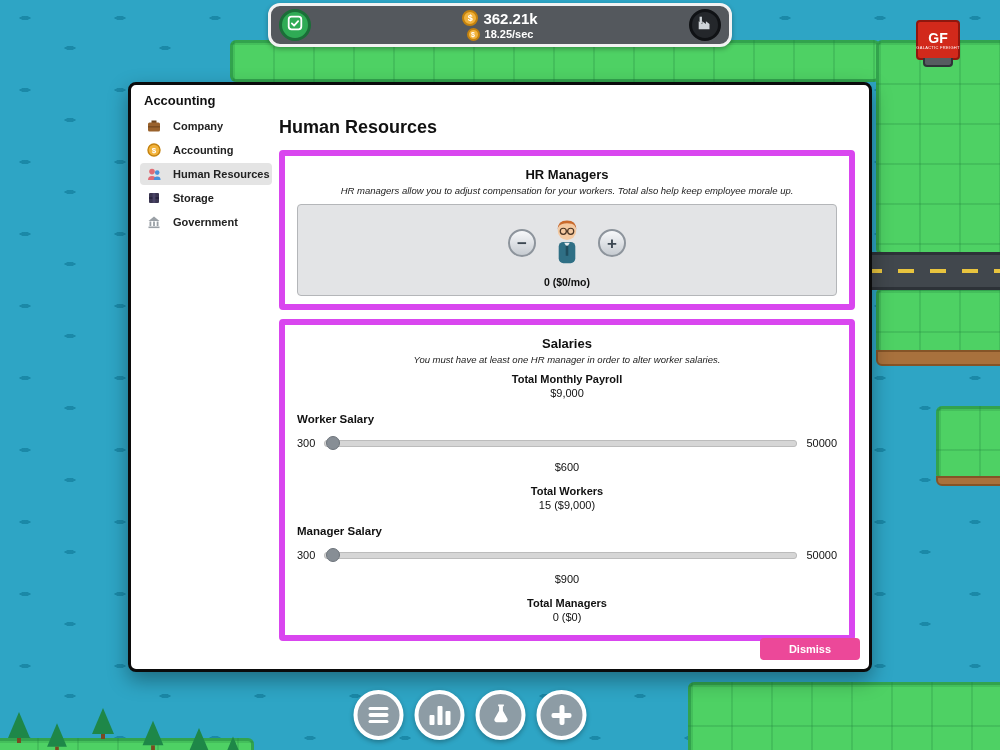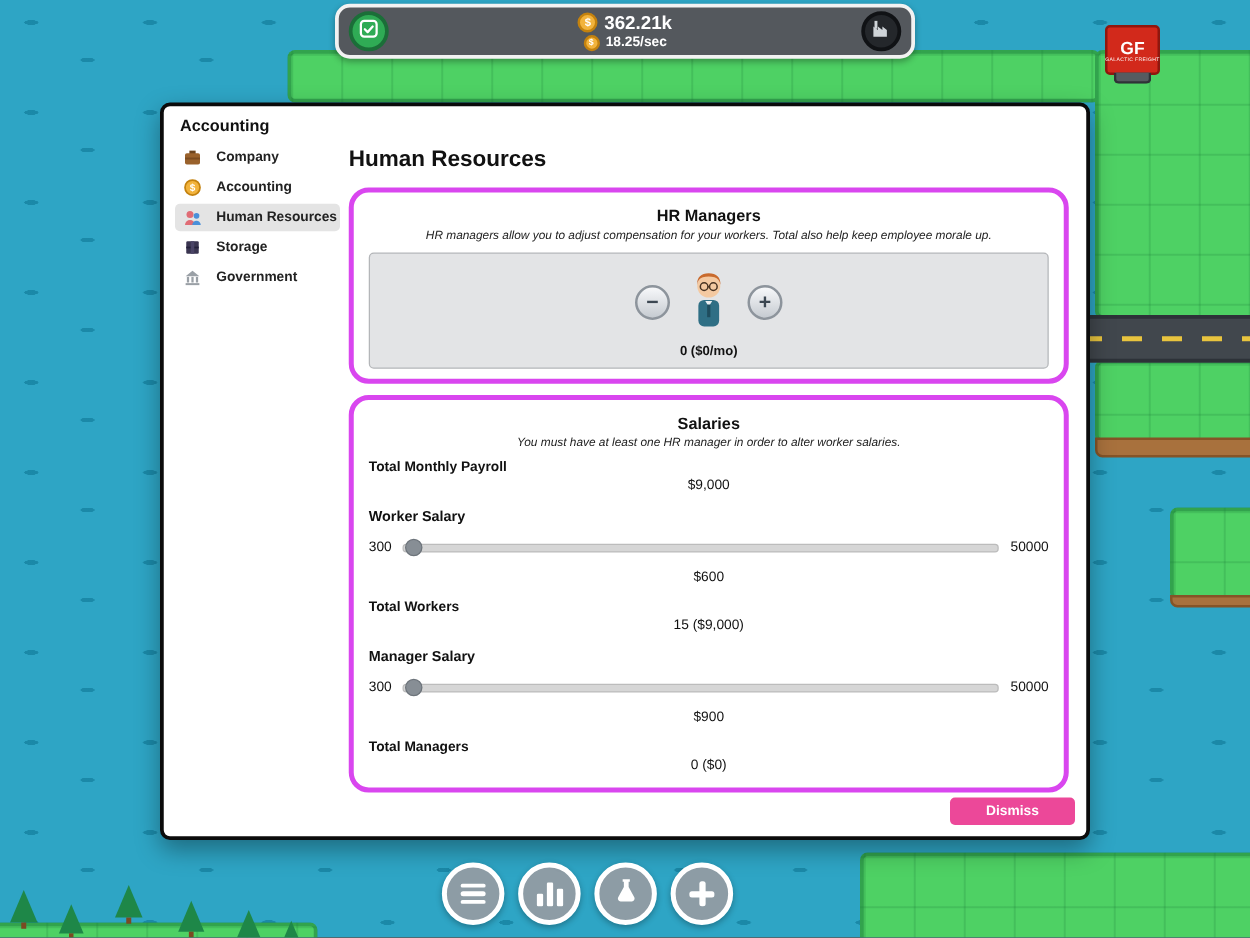--- a/index.html
+++ b/index.html
@@ -20,21 +20,21 @@
       linear-gradient(90deg, rgba(20,110,50,.18) 2px, transparent 2px);
     background-size:40px 40px;
     border:3px solid rgba(27,125,58,.55);border-radius:6px;box-sizing:border-box;
   }
   .dirt{position:absolute;background:#a8713d;border-radius:0 0 6px 6px;border:2px solid #855427;box-sizing:border-box;}
   .road{position:absolute;background:#41474d;border-top:3px solid #2d3238;border-bottom:3px solid #2d3238;box-sizing:border-box;}
   .road-line{position:absolute;left:0;right:0;top:50%;height:4px;margin-top:-2px;
     background:repeating-linear-gradient(90deg,#e8c43e 0 16px, transparent 16px 32px);}
   .tree{position:absolute;width:0;height:0;border-left:11px solid transparent;border-right:11px solid transparent;border-bottom:26px solid #1e8748;}
   .tree::after{content:"";position:absolute;left:-2px;top:26px;width:4px;height:5px;background:#7a4a22;}
-  .truck{position:absolute;left:884px;top:20px;width:48px;height:50px;padding-left:28px;}
+  .truck{position:absolute;left:916px;top:20px;width:48px;height:50px;padding-left:28px;}
   .truck-box{position:absolute;left:0;top:0;width:44px;height:40px;background:#d2291b;border:2px solid #8f170e;border-radius:4px;
     color:#fff;display:flex;flex-direction:column;align-items:center;justify-content:center;box-sizing:border-box;}
   .truck-gf{font-weight:bold;font-size:14px;line-height:1;}
   .truck-cap{font-size:4px;letter-spacing:.3px;white-space:nowrap;}
   .truck-cab{position:absolute;left:7px;top:38px;width:30px;height:9px;background:#565b60;border:2px solid #2f3337;border-top:none;border-radius:0 0 4px 4px;box-sizing:border-box;}
 
   
   .topbar{position:absolute;left:268px;top:3px;width:464px;height:44px;background:#54585d;
     border:3px solid #f2f2f2;border-radius:12px;display:flex;align-items:center;box-sizing:border-box;
     padding:0 8px;box-shadow:0 2px 5px rgba(0,0,0,.3);}
@@ -54,38 +54,38 @@
     border:3px solid #0b0b0b;border-radius:8px;box-sizing:border-box;box-shadow:0 8px 20px rgba(0,0,0,.35);}
   .modal-title{position:absolute;left:13px;top:8px;font-size:13px;font-weight:bold;}
   .sidebar{position:absolute;left:9px;top:30px;width:132px;}
   .side-item{display:flex;align-items:center;gap:12px;padding:4px 7px;border-radius:4px;margin-bottom:2px;cursor:pointer;}
   .side-item.selected{background:#e4e4e4;}
   .side-item .lbl{font-size:11px;font-weight:bold;color:#222;white-space:nowrap;}
   .side-icon{width:14px;height:14px;display:flex;align-items:center;justify-content:center;flex:0 0 14px;}
 
   .content{position:absolute;left:148px;top:28px;right:14px;}
   .page-title{font-size:18px;font-weight:bold;margin:4px 0 12px 0;}
-  .card{border:4px solid #d946ef;border-radius:16px;padding:8px 12px;margin-bottom:9px;background:#fff;}
+  .card{border:6px solid #d946ef;border-radius:4px;padding:8px 12px;margin-bottom:9px;background:#fff;}
   .card-title{font-size:13px;font-weight:bold;text-align:center;margin:3px 0 3px;}
   .note{font-size:9.5px;font-style:italic;text-align:center;color:#222;margin:0 0 8px;}
   .inner-panel{background:#e3e4e6;border:1px solid #b4b6b9;border-radius:4px;padding:12px 0 7px;
     display:flex;flex-direction:column;align-items:center;gap:7px;}
   .hr-controls{display:flex;align-items:center;gap:14px;}
   .round-btn{width:28px;height:28px;border-radius:50%;background:linear-gradient(#f7f8fa,#c6cbd1);
     border:2px solid #8d949c;color:#3c4752;font-size:17px;font-weight:bold;display:flex;align-items:center;
     justify-content:center;line-height:1;cursor:pointer;padding:0;font-family:inherit;}
   .count{font-size:10.5px;font-weight:bold;}
   .field-label{font-size:11.5px;font-weight:bold;margin:14px 0 12px;}
   .slider-row{display:flex;align-items:center;gap:9px;}
   .bound{font-size:11px;}
   .track{flex:1;height:5px;background:#d6d6d6;border:1px solid #bcbcbc;border-radius:3px;position:relative;cursor:pointer;}
   .handle{position:absolute;left:1px;top:50%;transform:translateY(-50%);width:14px;height:14px;border-radius:50%;
     background:#878e95;border:1px solid #6d747b;box-sizing:border-box;cursor:grab;}
   .val{font-size:11px;text-align:center;margin-top:12px;}
-  .tlabel{font-size:11px;font-weight:bold;margin-top:12px;}
+  .tlabel{font-size:11px;font-weight:bold;text-align:center;margin-top:12px;}
   .tvalue{font-size:11px;text-align:center;margin-top:2px;}
   .dismiss{position:absolute;right:9px;bottom:9px;width:100px;height:22px;background:#ec4899;border:none;
     border-radius:4px;color:#fff;font-weight:bold;font-size:11px;font-family:inherit;cursor:pointer;}
 
   
   .toolbar{position:absolute;left:470px;bottom:10px;transform:translateX(-50%);display:flex;gap:11px;}
   .tool-btn{width:50px;height:50px;border-radius:50%;background:rgba(148,155,162,.93);border:4px solid #fff;
     box-sizing:border-box;display:flex;align-items:center;justify-content:center;cursor:pointer;
     box-shadow:0 2px 5px rgba(0,0,0,.3);}
   .icon-menu{display:flex;flex-direction:column;gap:3px;}

